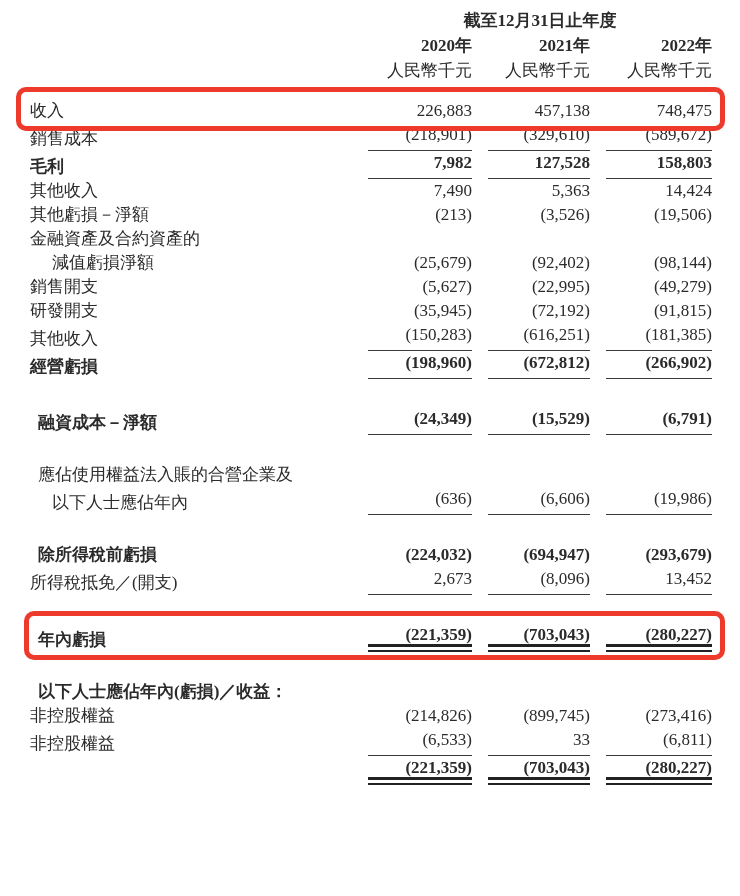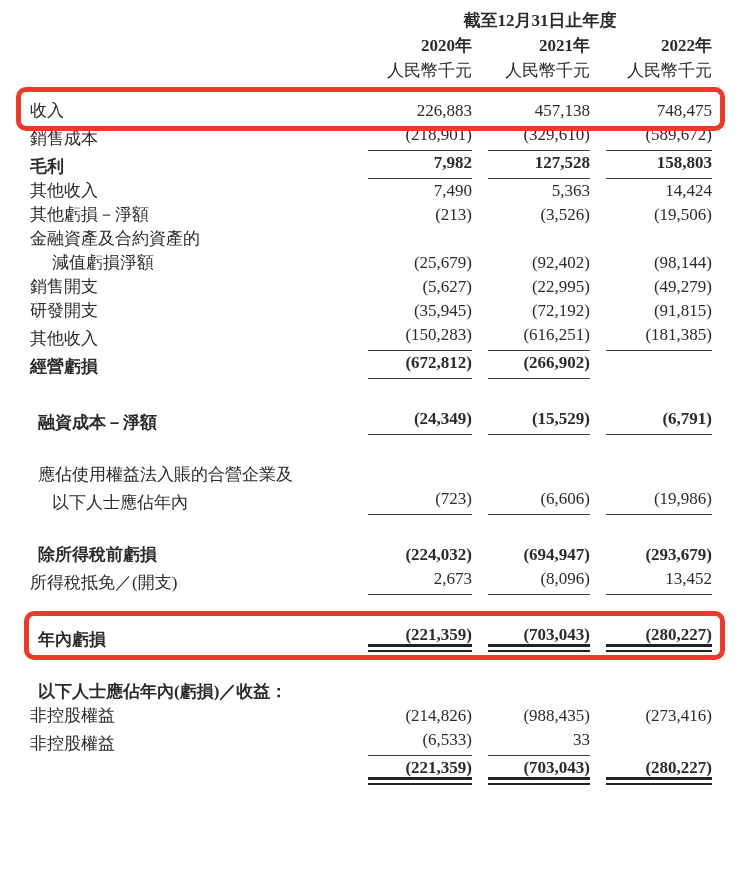--- a/index.html
+++ b/index.html
@@ -166,38 +166,39 @@
         <div class="cell">(91,815)</div>
       </div>
       <div class="row">
         <div class="label">其他收入</div>
         <div class="cell u-single">(150,283)</div>
         <div class="cell u-single">(616,251)</div>
         <div class="cell u-single">(181,385)</div>
       </div>
       <div class="row bold gap-lg">
         <div class="label">經營虧損</div>
+        <div class="cell u-single">(198,960)</div>
         <div class="cell u-single">(672,812)</div>
         <div class="cell u-single">(266,902)</div>
       </div>
       <div class="row bold gap-xl">
         <div class="label">融資成本－淨額</div>
         <div class="cell u-single">(24,349)</div>
         <div class="cell u-single">(15,529)</div>
         <div class="cell u-single">(6,791)</div>
       </div>
       <div class="row gap-xl">
         <div class="label">應佔使用權益法入賬的合營企業及</div>
         <div class="cell"></div>
         <div class="cell"></div>
         <div class="cell"></div>
       </div>
       <div class="row">
         <div class="label indent">以下人士應佔年內</div>
-        <div class="cell u-single">(723)</div>
+        <div class="cell u-single">(636)</div>
         <div class="cell u-single">(6,606)</div>
         <div class="cell u-single">(19,986)</div>
       </div>
       <div class="row bold gap-xl">
         <div class="label">除所得稅前虧損</div>
         <div class="cell">(224,032)</div>
         <div class="cell">(694,947)</div>
         <div class="cell">(293,679)</div>
       </div>
       <div class="row">
@@ -214,27 +215,28 @@
       </div>
       <div class="row bold gap-xl">
         <div class="label">以下人士應佔年內(虧損)／收益：</div>
         <div class="cell"></div>
         <div class="cell"></div>
         <div class="cell"></div>
       </div>
       <div class="row">
         <div class="label">非控股權益</div>
         <div class="cell">(214,826)</div>
-        <div class="cell">(988,435)</div>
+        <div class="cell">(899,745)</div>
         <div class="cell">(273,416)</div>
       </div>
       <div class="row">
         <div class="label">非控股權益</div>
         <div class="cell u-single">(6,533)</div>
         <div class="cell u-single">33</div>
+        <div class="cell u-single">(6,811)</div>
       </div>
       <div class="row bold gap-lg">
         <div class="label"></div>
         <div class="cell u-double">(221,359)</div>
         <div class="cell u-double">(703,043)</div>
         <div class="cell u-double">(280,227)</div>
       </div>
     </main>
 
 </div>

